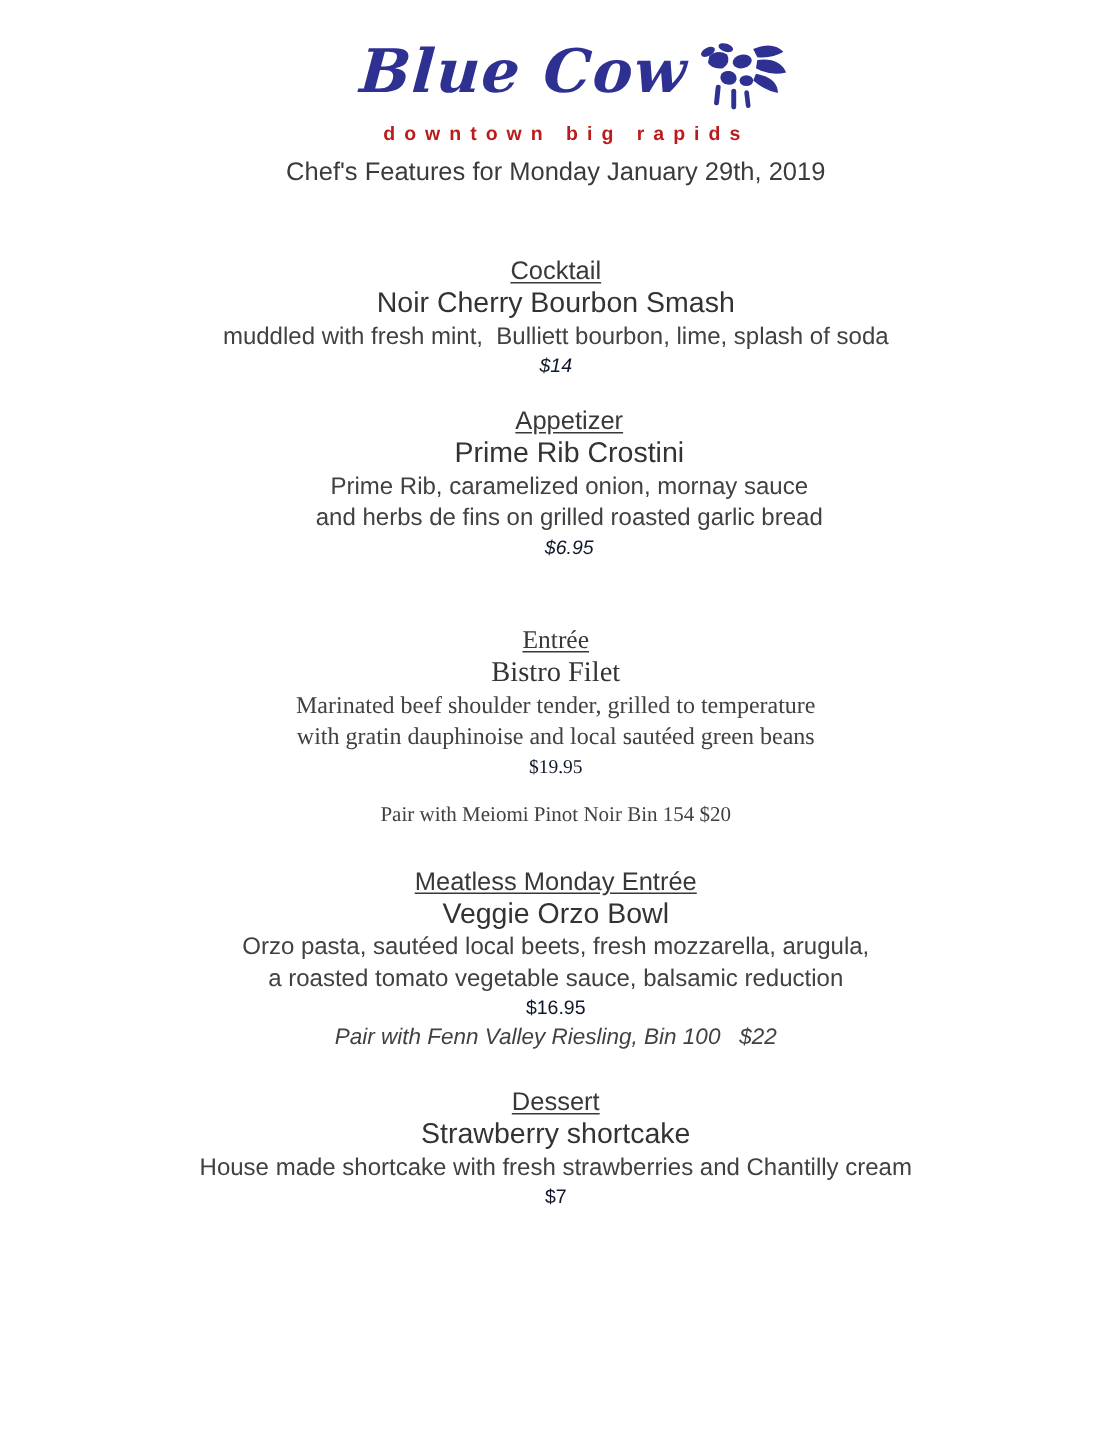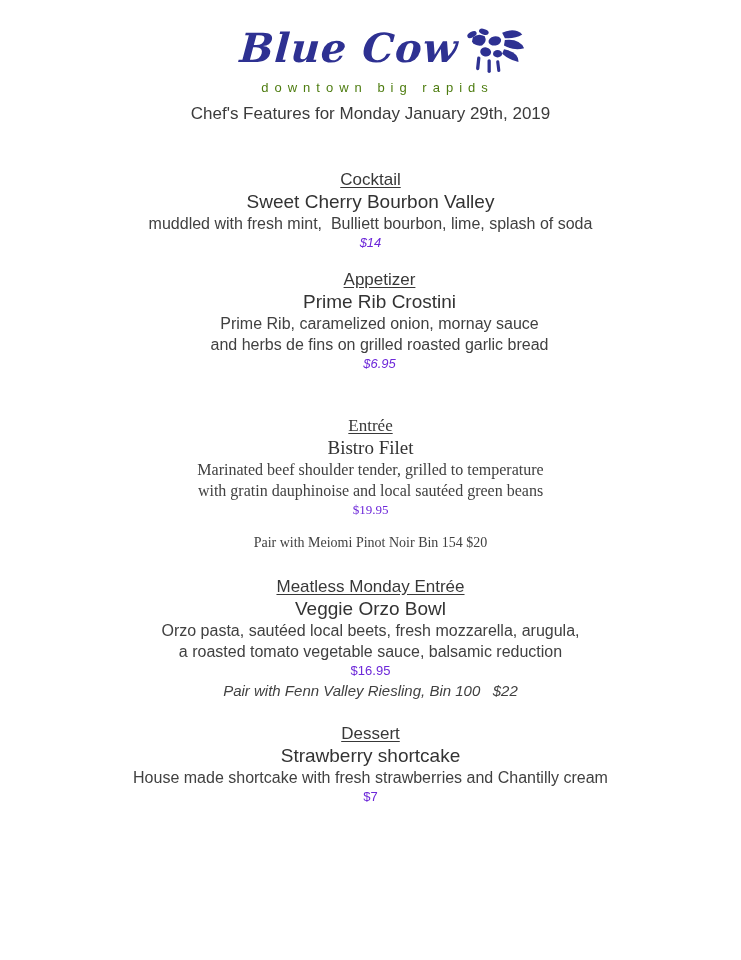--- a/index.html
+++ b/index.html
@@ -31,23 +31,23 @@
     font-weight: bold;
     font-size: 40px;
     line-height: 44px;
     color: #2e3192;
     letter-spacing: 1px;
     transform: skewX(-4deg);
   }
   .cow-icon { display: inline-block; margin-top: 1px; }
   .logo-tagline {
     font-size: 13px;
-    font-weight: normal;
+    font-weight: bold;
     letter-spacing: 6px;
-    color: #4d7c0f;
+    color: #b91c1c;
     line-height: 16px;
     margin-top: 1px;
     margin-left: 14px;
     text-align: center;
   }
   .date-line {
     font-size: 17px;
     line-height: 22px;
     margin-top: 7px;
     color: #3b3b3b;
@@ -78,21 +78,21 @@
   }
   .desc {
     font-size: 16px;
     line-height: 21px;
     color: #414141;
     white-space: pre-wrap;
   }
   .price {
     font-size: 13px;
     line-height: 18px;
-    color: #6d28d9;
+    color: #0f172a;
     text-align: center;
   }
   .price.italic { font-style: italic; }
   .pairing {
     font-size: 14px;
     line-height: 20px;
     margin-top: 14px;
     color: #414141;
     white-space: pre-wrap;
   }
@@ -131,21 +131,21 @@
       </span>
     </div>
     <div class="logo-tagline">downtown big rapids</div>
     <div class="date-line">Chef's Features for Monday January 29th, 2019</div>
   </header>
 
   <main>
 
     <section class="menu-section sec-cocktail">
       <h2 class="sec-head">Cocktail</h2>
-      <div class="item-name">Sweet Cherry Bourbon Valley</div>
+      <div class="item-name">Noir Cherry Bourbon Smash</div>
       <div class="desc">muddled with fresh mint,  Bulliett bourbon, lime, splash of soda</div>
       <div class="price italic">$14</div>
     </section>
 
     <section class="menu-section sec-appetizer">
       <h2 class="sec-head">Appetizer</h2>
       <div class="item-name">Prime Rib Crostini</div>
       <div class="desc">Prime Rib, caramelized onion, mornay sauce</div>
       <div class="desc">and herbs de fins on grilled roasted garlic bread</div>
       <div class="price italic">$6.95</div>

